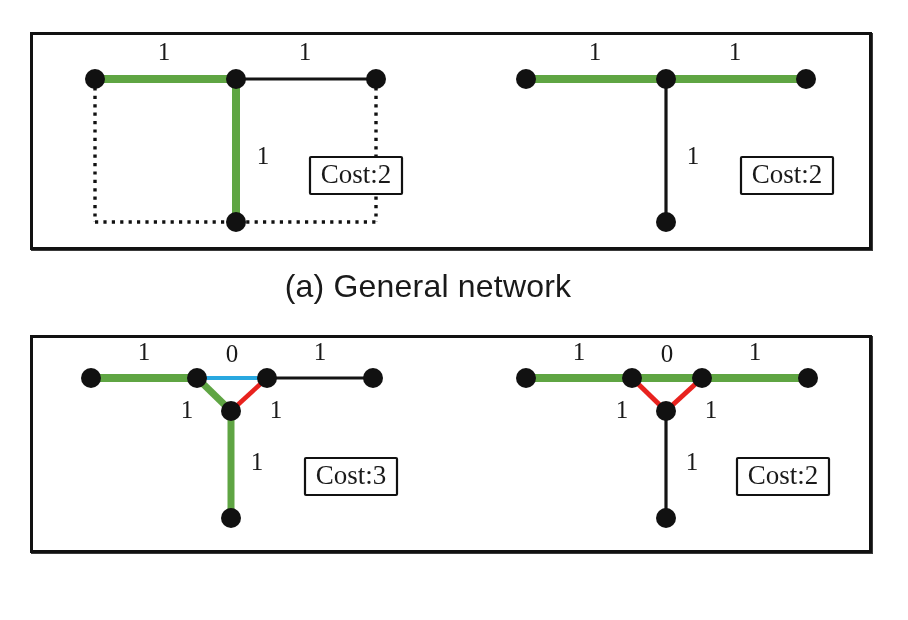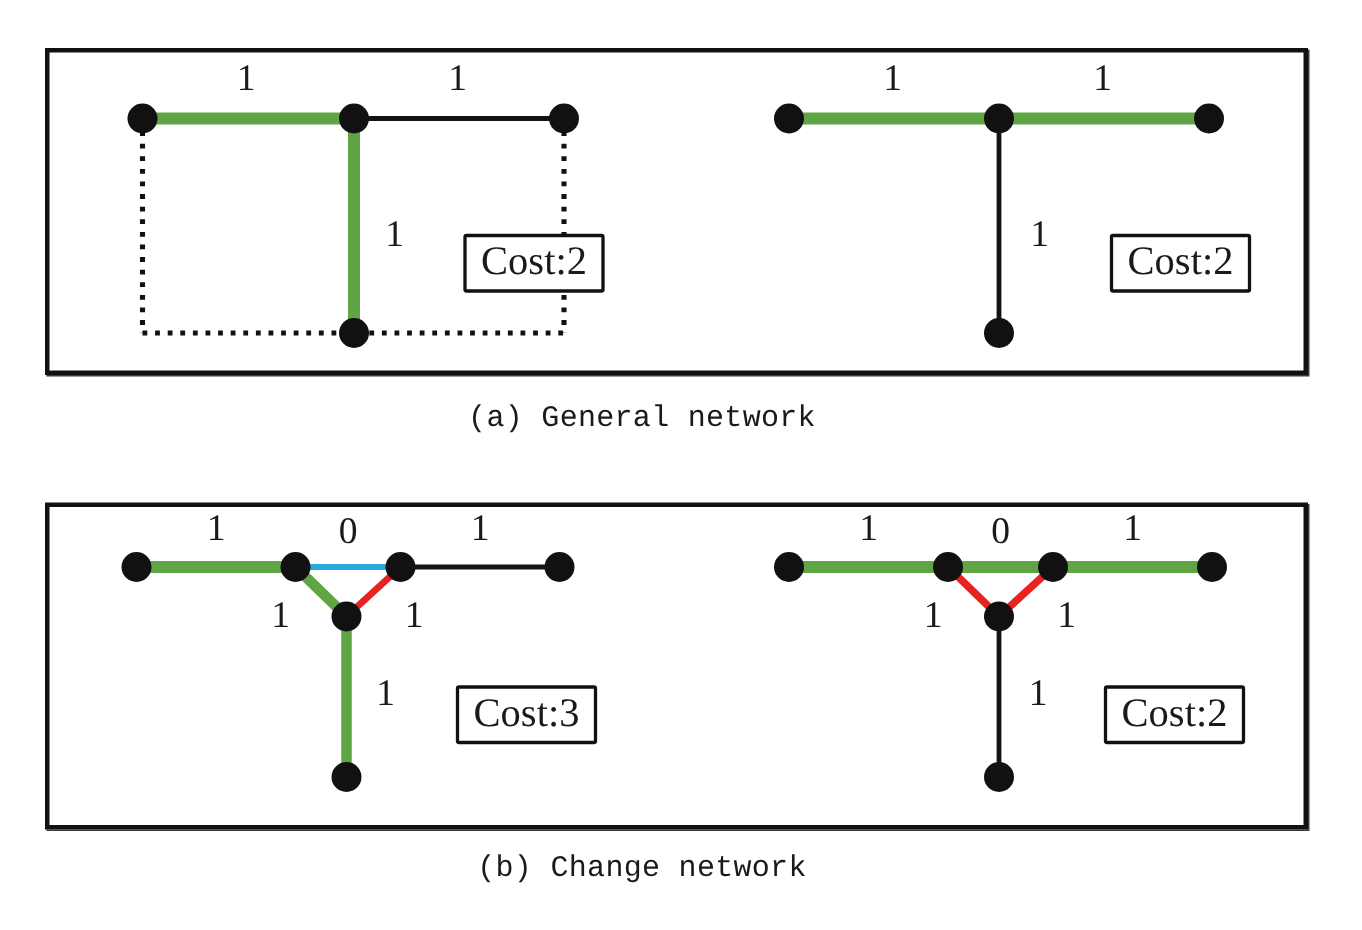--- a/index.html
+++ b/index.html
@@ -31,22 +31,22 @@
     box-shadow: 1px 1px 0 #3a3a3a;
   }
   #panel-a-frame { left: 30px; top: 32px; width: 842px; height: 218px; }
   #panel-b-frame { left: 30px; top: 335px; width: 842px; height: 218px; }
 
   .caption {
     position: absolute;
     width: 856px;
     left: 0;
     text-align: center;
-    font-size: 20px;
-    font-family: Liberation Mono, monospace;
+    font-size: 32px;
+    font-family: Liberation Sans, sans-serif;
     color: #1a1a1a;
     letter-spacing: 0.2px;
   }
   #caption-a { top: 268px; }
   #caption-b { top: 568px; }
 
   svg.diagram {
     position: absolute;
     left: 0;
     top: 0;
@@ -151,15 +151,14 @@
           <circle cx="666" cy="411" r="10" fill="#141414" class="node-dot"></circle>
           <circle cx="666" cy="518" r="10" fill="#141414" class="node-dot"></circle>
           <rect x="737" y="458" width="92" height="37" rx="1" class="cost-box"></rect>
           <text x="783" y="477.5" class="cost-text">Cost:2</text>
         </g>
       </g>
     </svg>
 
   <div class="caption" id="caption-a">(a) General network</div>
 
-  <div class="caption" id="caption-b">(b) Change network</div>
 
 </div>
 
 </body></html>

